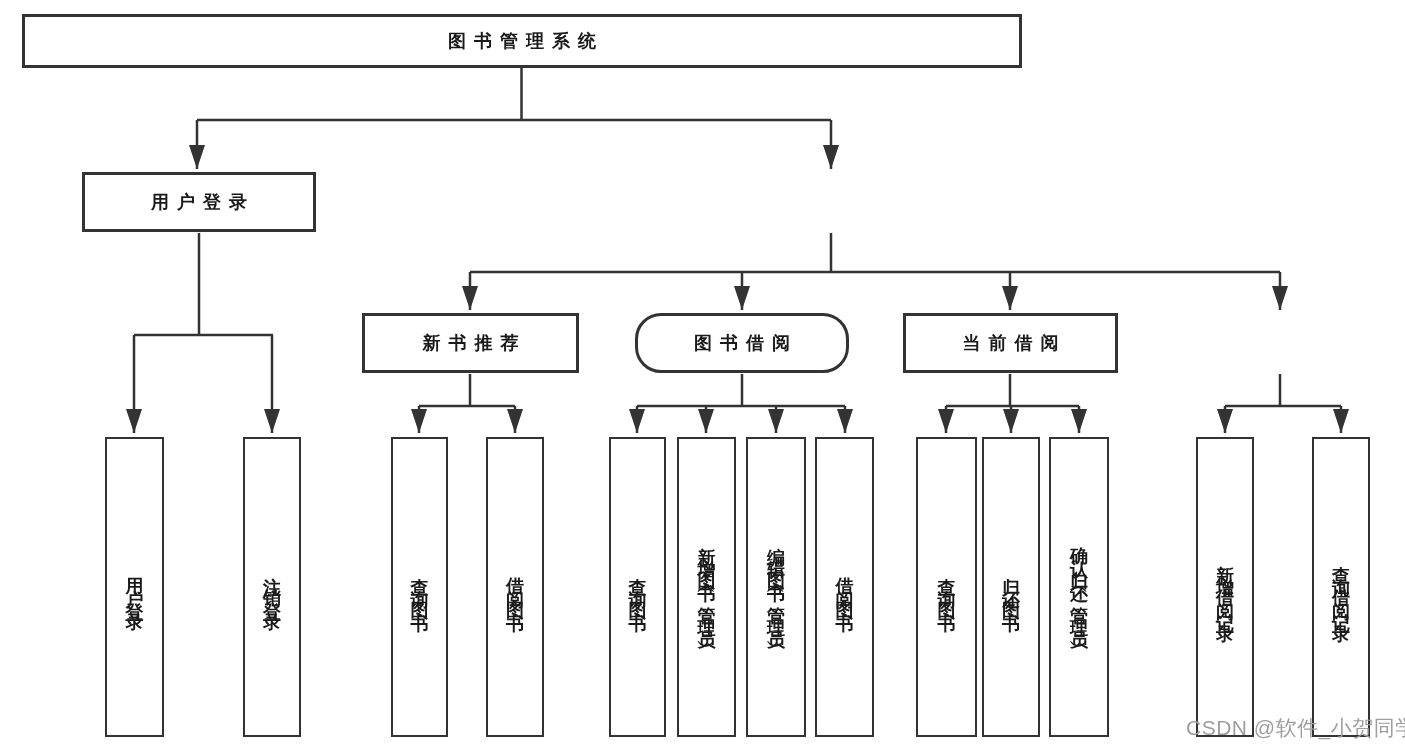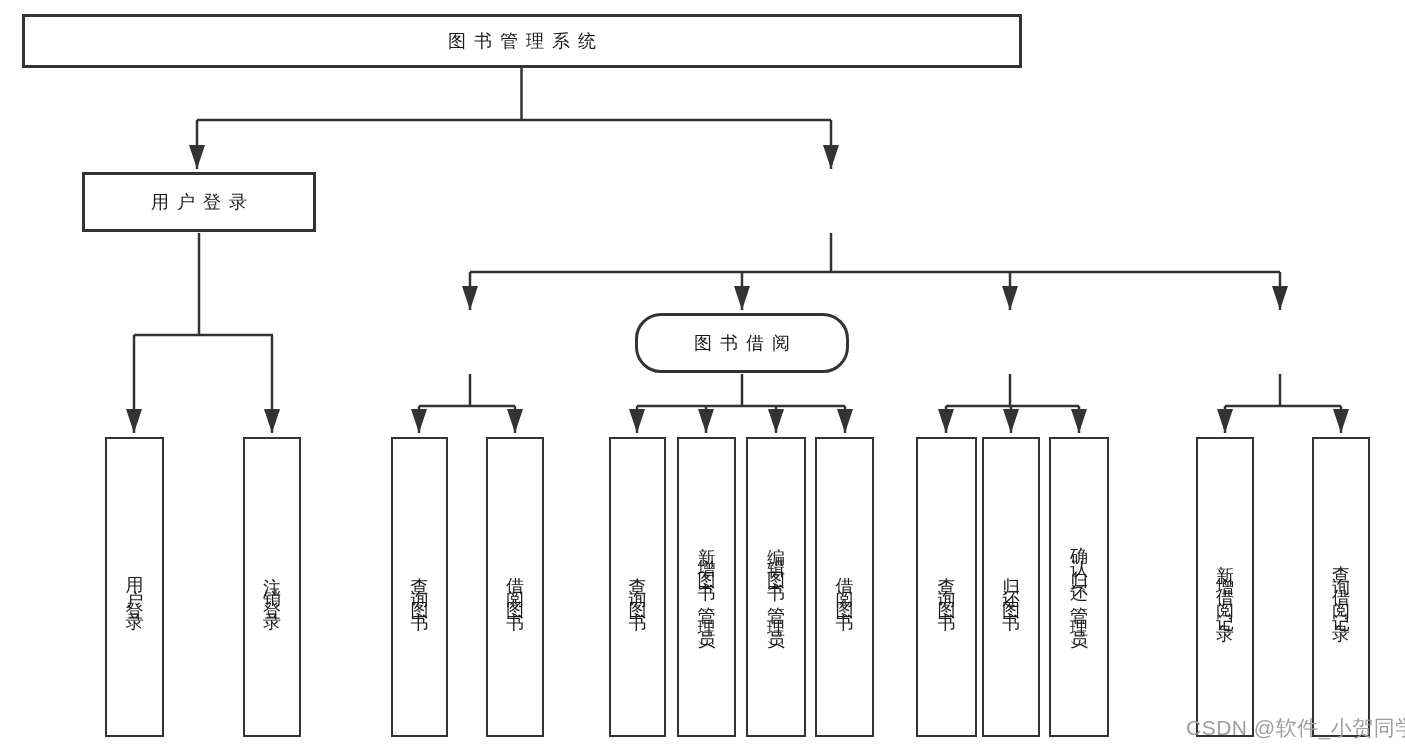--- a/index.html
+++ b/index.html
@@ -22,20 +22,21 @@
     position: absolute;
     box-sizing: border-box;
     background: #ffffff;
     border: 3px solid #333333;
     display: flex;
     align-items: center;
     justify-content: center;
     z-index: 2;
     font-size: 18px;
     color: #1a1a1a;
+    font-weight: bold;
   }
   .hlabel {
     letter-spacing: 8px;
     padding-left: 8px; 
     white-space: nowrap;
   }
   .leaf {
     top: 437px;
     height: 300px;
     border-width: 2.5px;
@@ -114,22 +115,28 @@
   </svg>
 
   <div class="box" style="left:22px; top:14px; width:1000px; height:54px;">
     <span class="hlabel">图书管理系统</span>
   </div>
 
   <div class="box" style="left:82px; top:172px; width:234px; height:60px;">
     <span class="hlabel">用户登录</span>
   </div>
 
+  <div class="box" style="left:362px; top:313px; width:217px; height:60px;">
+    <span class="hlabel">新书推荐</span>
+  </div>
   <div class="box" style="left:635px; top:313px; width:214px; height:60px;border-radius:26px;">
     <span class="hlabel">图书借阅</span>
+  </div>
+  <div class="box" style="left:903px; top:313px; width:215px; height:60px;">
+    <span class="hlabel">当前借阅</span>
   </div>
 
   <div class="box leaf" style="left:105px; width:59px;">
     <span class="vtext">用户登录</span>
   </div>
   <div class="box leaf" style="left:243px; width:58px;">
     <span class="vtext">注销登录</span>
   </div>
   <div class="box leaf" style="left:391px; width:57px;">
     <span class="vtext">查询图书</span>

